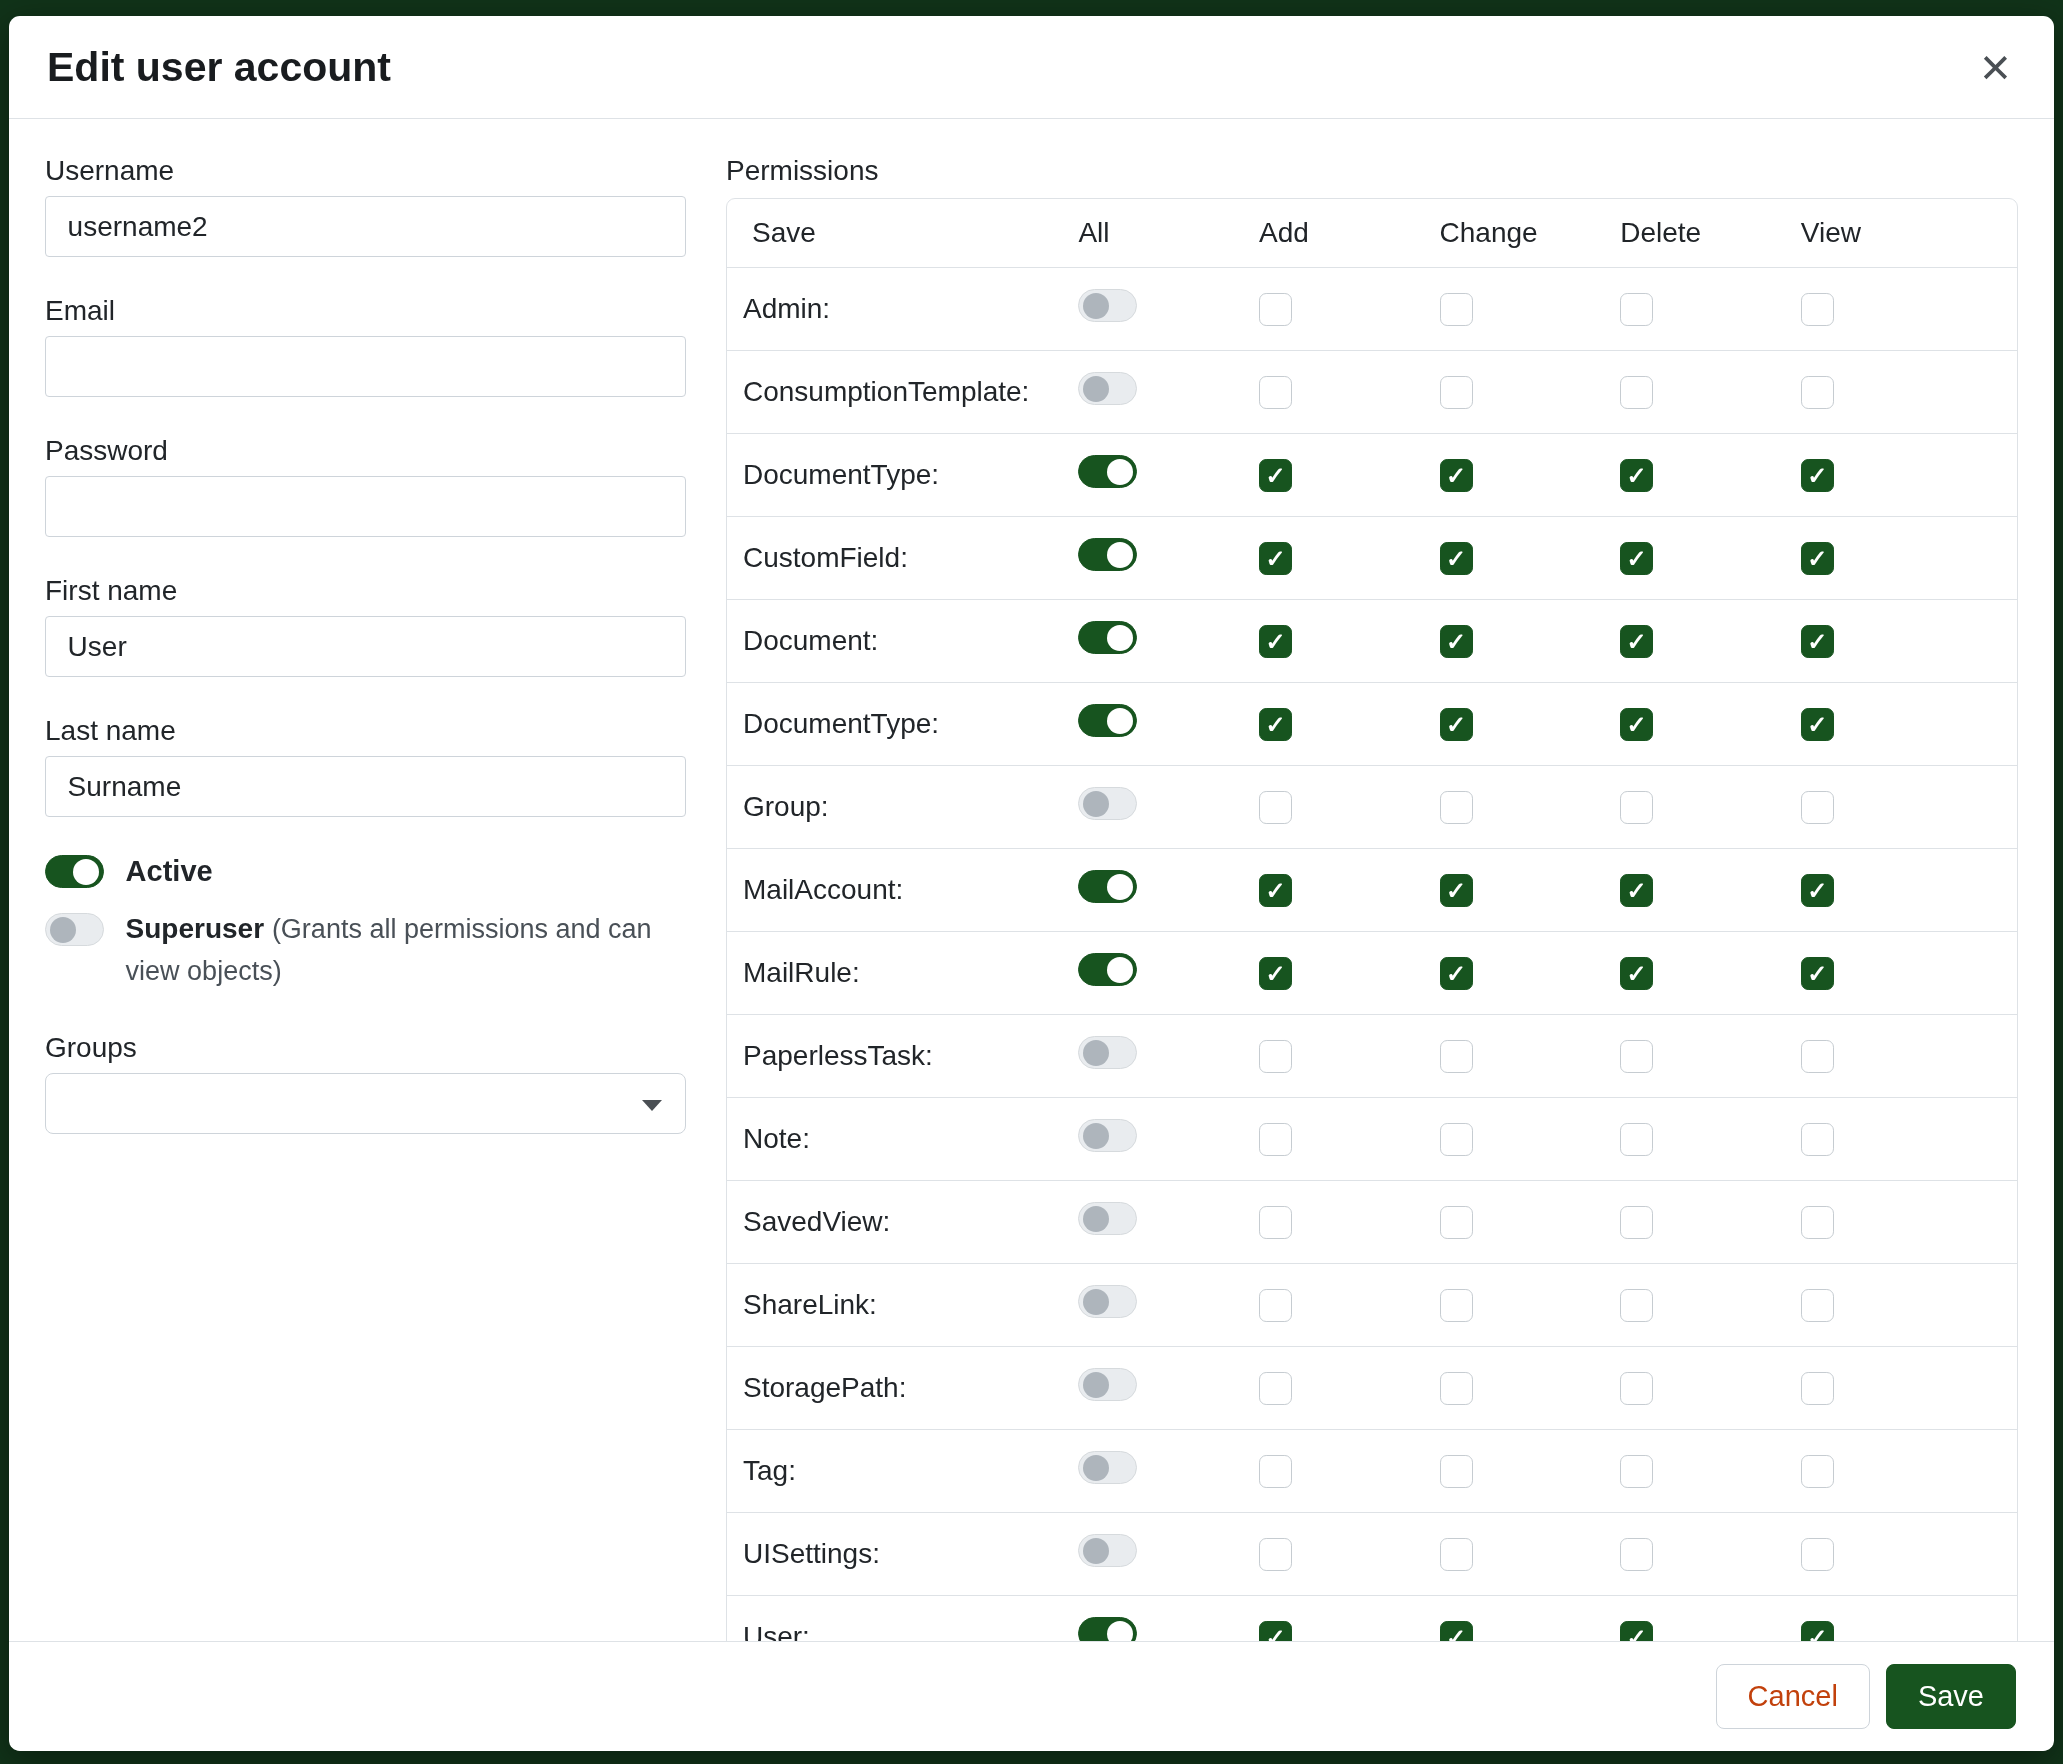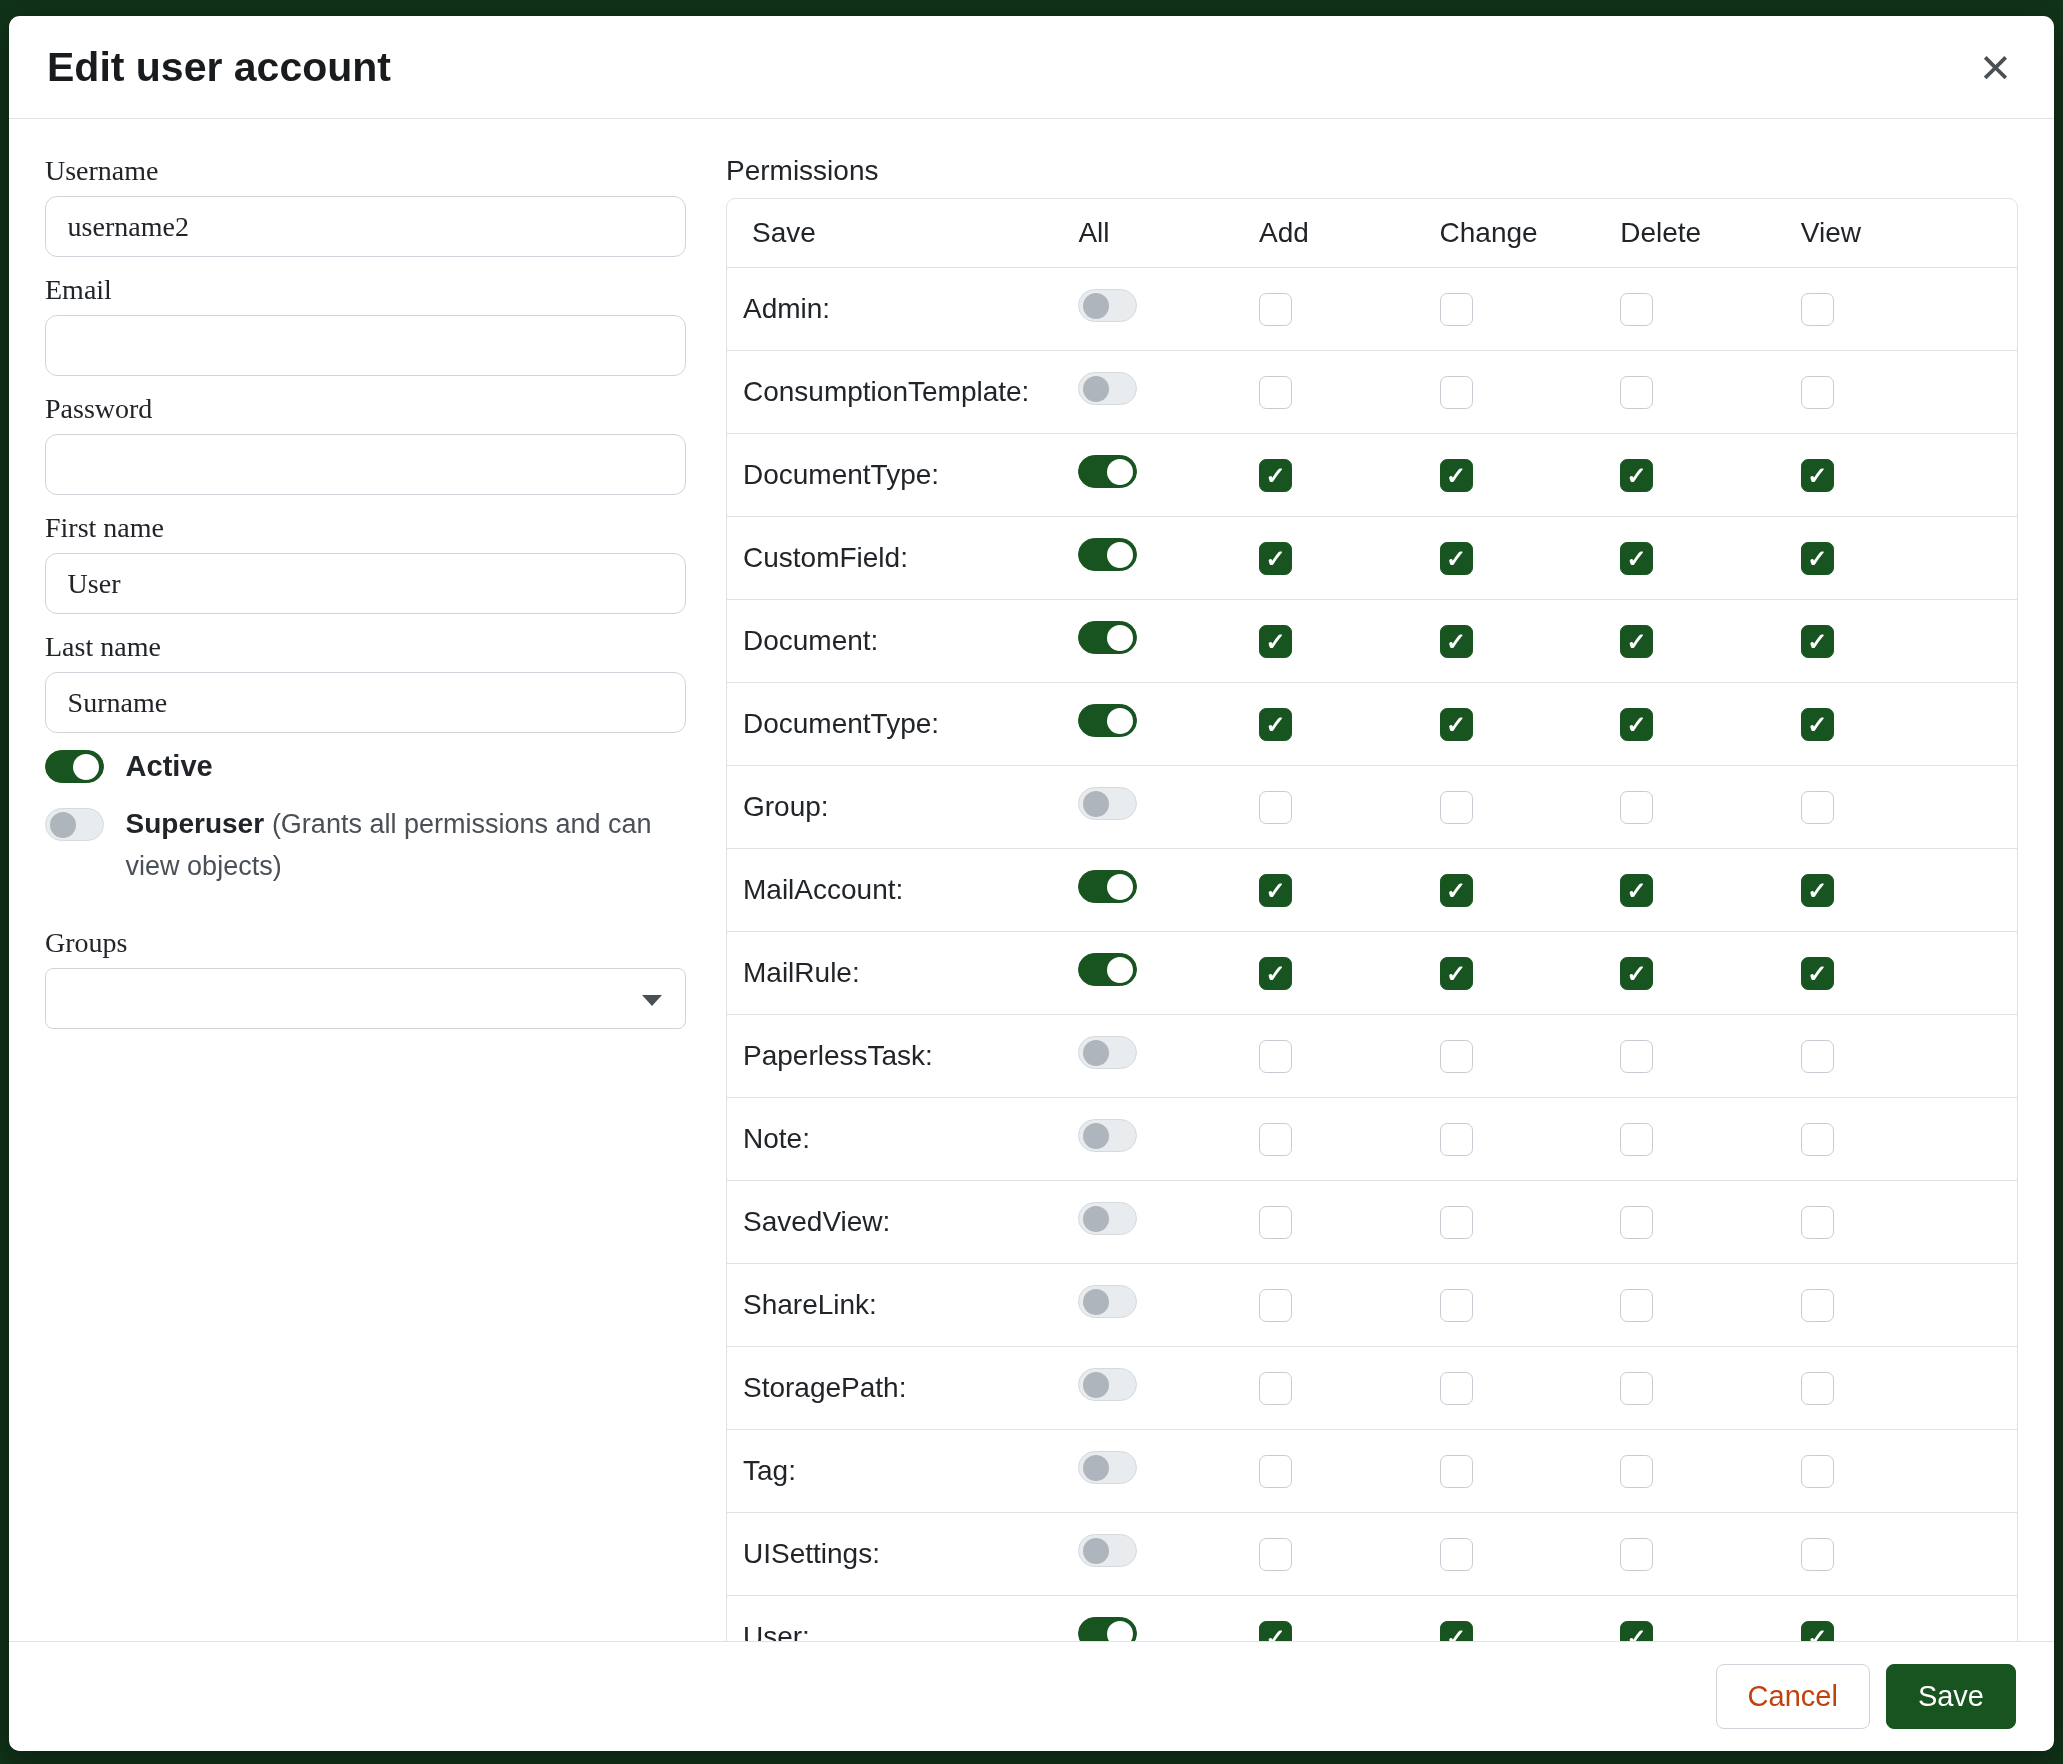--- a/index.html
+++ b/index.html
@@ -31,24 +31,24 @@
   .modal-title{font-size:41px;font-weight:700;margin:0;color:#191c1f;}
   .close-btn{
     background:none;border:none;cursor:pointer;
     font-size:52px;line-height:1;color:#4a4f54;font-weight:300;
     padding:0 5.4px;font-family:inherit;
   }
   
   .modal-body{flex:1;display:flex;padding:36px;gap:40px;overflow:hidden;}
   .col-left{width:641px;flex:none;}
   .col-right{flex:1;min-width:0;}
-  .form-group{margin-bottom:17px;font-family:Liberation Serif, serif;}
+  .form-group{margin-bottom:38px;}
   .form-group label{display:block;font-size:28px;margin-bottom:9px;color:var(--text);}
   .text-input{
-    width:100%;height:61px;border:0.9px solid var(--input-border);border-radius:12px;
+    width:100%;height:61px;border:0.9px solid var(--input-border);border-radius:4px;
     padding:0 21.6px;font-size:28px;color:var(--text);font-family:inherit;outline:none;background:#fff;
   }
   
   .switch{
     position:relative;display:inline-block;width:59px;height:33px;flex:none;
     border-radius:17px;background:#e9ecef;border:0.9px solid #d6dadd;cursor:pointer;
   }
   .switch .knob{
     position:absolute;top:2.7px;left:3.6px;width:26px;height:26px;border-radius:50%;
     background:#aeb5bc;

